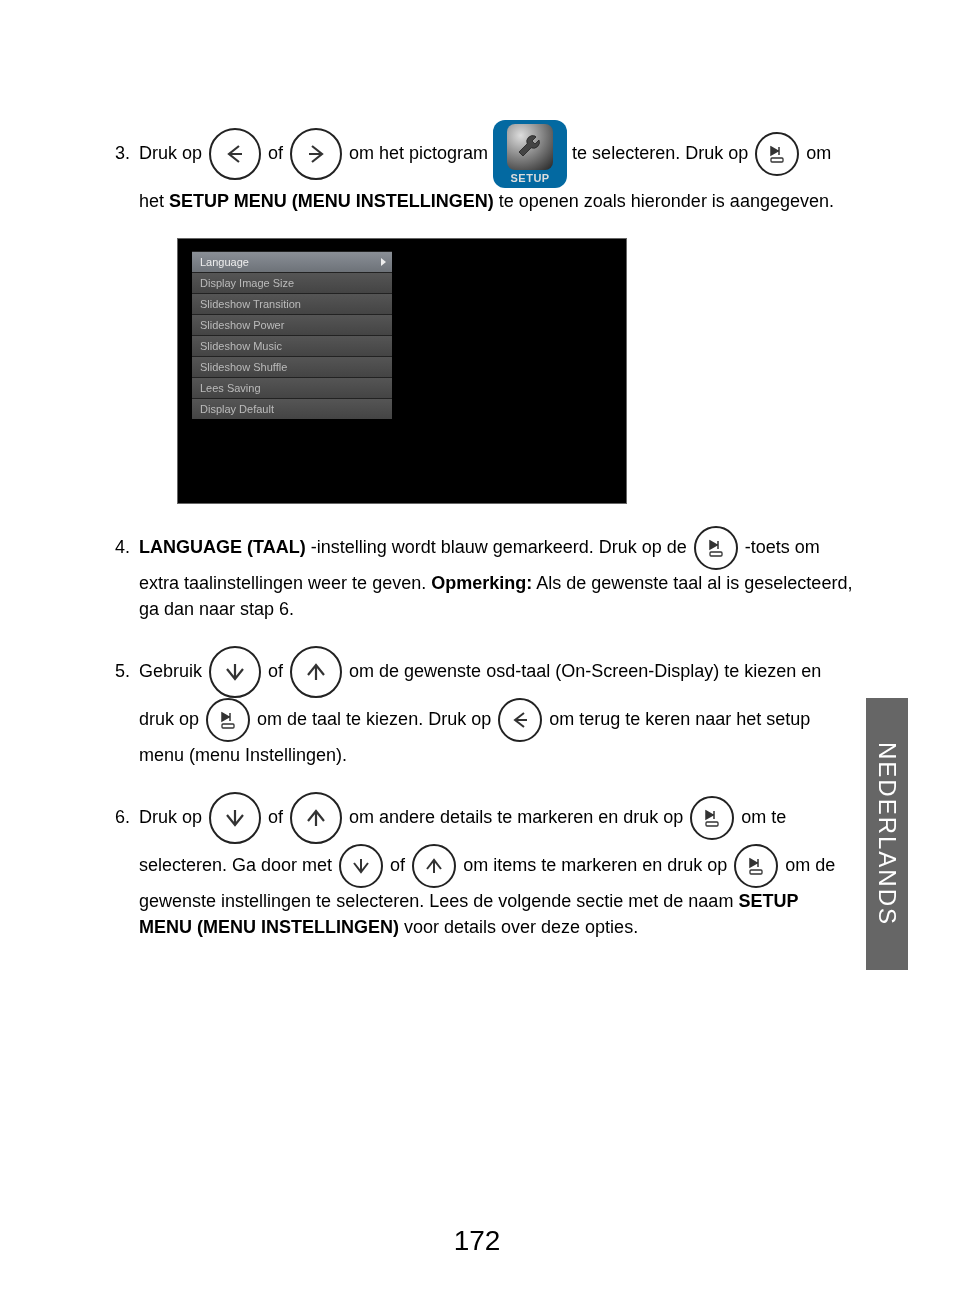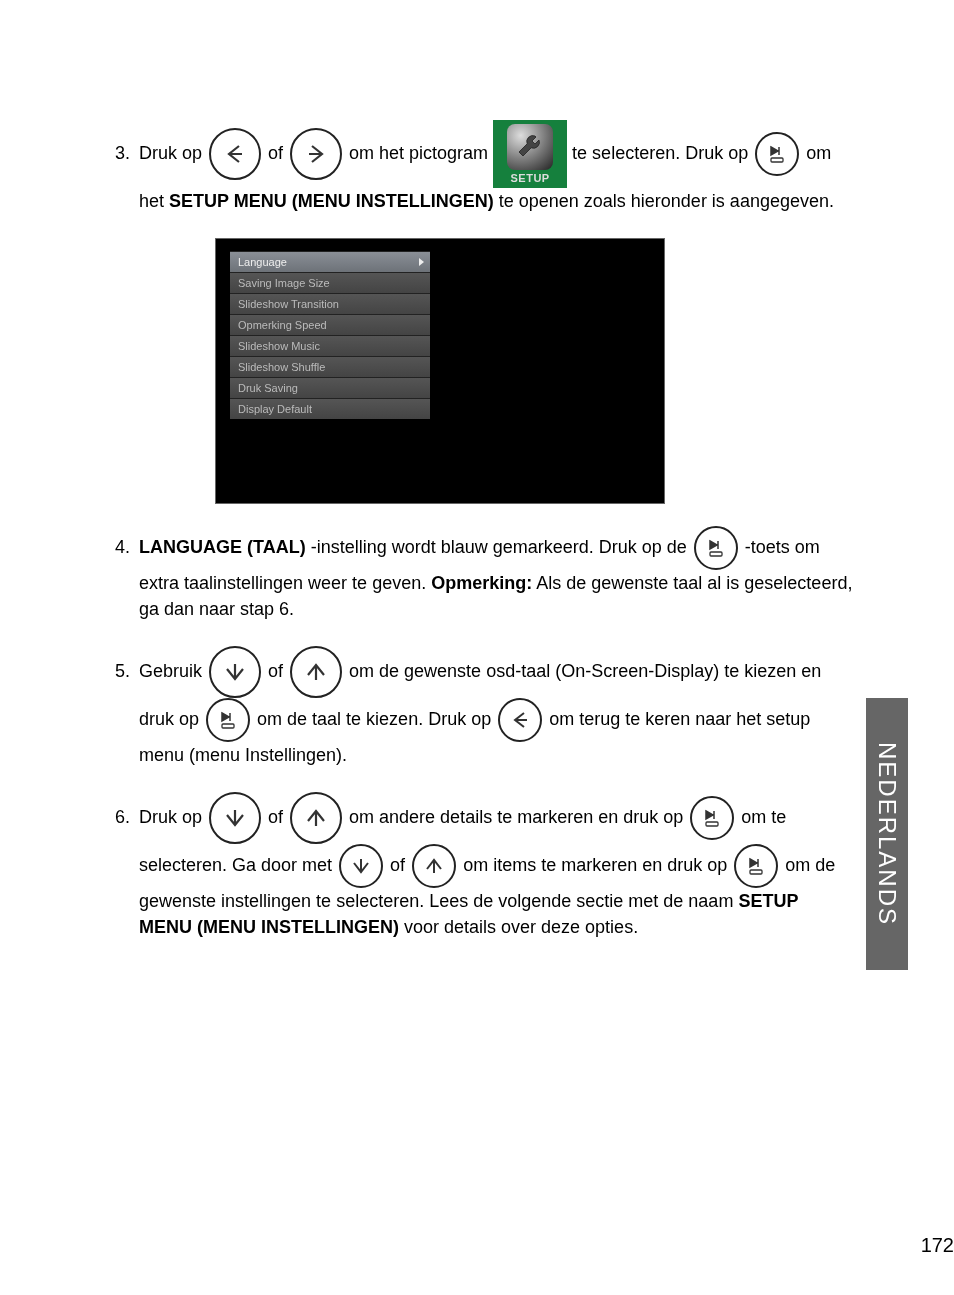--- a/index.html
+++ b/index.html
@@ -29,43 +29,43 @@
     position: relative;
     vertical-align: middle;
     margin: 0 2px;
     background: #fff;
   }
   .btn-circle.small { width: 44px; height: 44px; }
   .btn-circle svg { position: absolute; inset: 0; margin: auto; }
   .setup-box {
     display: inline-block;
     vertical-align: middle;
-    background: #15803d;
+    background: #0369a1;
     width: 74px;
-    border-radius: 0;
+    border-radius: 12px;
     padding: 4px 0 3px;
     text-align: center;
     color: #ddd;
     font-size: 11px;
     font-weight: 700;
     font-family: Arial, sans-serif;
     letter-spacing: 0.5px;
   }
   .setup-box .wrench {
     width: 46px; height: 46px;
     margin: 0 auto 2px;
     border-radius: 8px;
     background: radial-gradient(circle at 30% 25%, #ddd 0%, #888 45%, #222 100%);
     display: flex; align-items: center; justify-content: center;
   }
   .setup-label { line-height: 1; padding: 1px 0; }
 
   
   .menu-screenshot {
-    margin: 18px 0 22px 100px;
+    margin: 18px 0 22px 62px;
     width: 450px;
     height: 266px;
     background: #000;
     border: 1px solid #666;
     padding: 12px 16px 0 14px;
   }
   .menu-list { width: 200px; }
   .menu-item {
     background: linear-gradient(#555, #444);
     color: #bbb;
@@ -102,22 +102,22 @@
   .side-tab span {
     writing-mode: vertical-rl;
     font-size: 24px;
     letter-spacing: 2px;
   }
 
   .page-num {
     position: absolute;
     bottom: 38px;
     left: 0; right: 0;
-    text-align: right;
-    font-size: 20px;
+    text-align: center;
+    font-size: 28px;
   }
 </style>
 </head>
 <body>
 
 <div class="page">
 
   <div class="step">
     <div class="body">
       <span class="num">3.</span><span>Druk op </span>
@@ -144,26 +144,26 @@
             <path d="M5 4 L12 8 L5 12 Z M13 4v8" fill="#333" stroke="#333" stroke-width="1.5"></path>
             <rect x="5" y="15" width="12" height="4" rx="1" fill="none" stroke="#333" stroke-width="1.3"></rect>
           </svg>
       </span><span> om het </span><strong>SETUP MENU (MENU INSTELLINGEN)</strong><span> te openen zoals hieronder is aangegeven.</span>
     </div>
   </div>
 
   <div class="menu-screenshot">
     <div class="menu-list" id="menu-list">
         <div class="menu-item selected">Language<span class="arrow-right"></span></div>
-        <div class="menu-item">Saving Image Size</div>
+        <div class="menu-item">Display Image Size</div>
         <div class="menu-item">Slideshow Transition</div>
-        <div class="menu-item">Opmerking Speed</div>
+        <div class="menu-item">Slideshow Power</div>
         <div class="menu-item">Slideshow Music</div>
         <div class="menu-item">Slideshow Shuffle</div>
-        <div class="menu-item">Druk Saving</div>
+        <div class="menu-item">Lees Saving</div>
         <div class="menu-item">Display Default</div>
       </div>
   </div>
 
   <div class="step">
     <div class="body">
       <span class="num">4.</span><strong>LANGUAGE (TAAL)</strong><span> -instelling wordt blauw gemarkeerd. Druk op de </span>
       <span class="btn-circle small">
         <svg width="22" height="22" viewBox="0 0 22 22">
             <path d="M5 4 L12 8 L5 12 Z M13 4v8" fill="#333" stroke="#333" stroke-width="1.5"></path>

